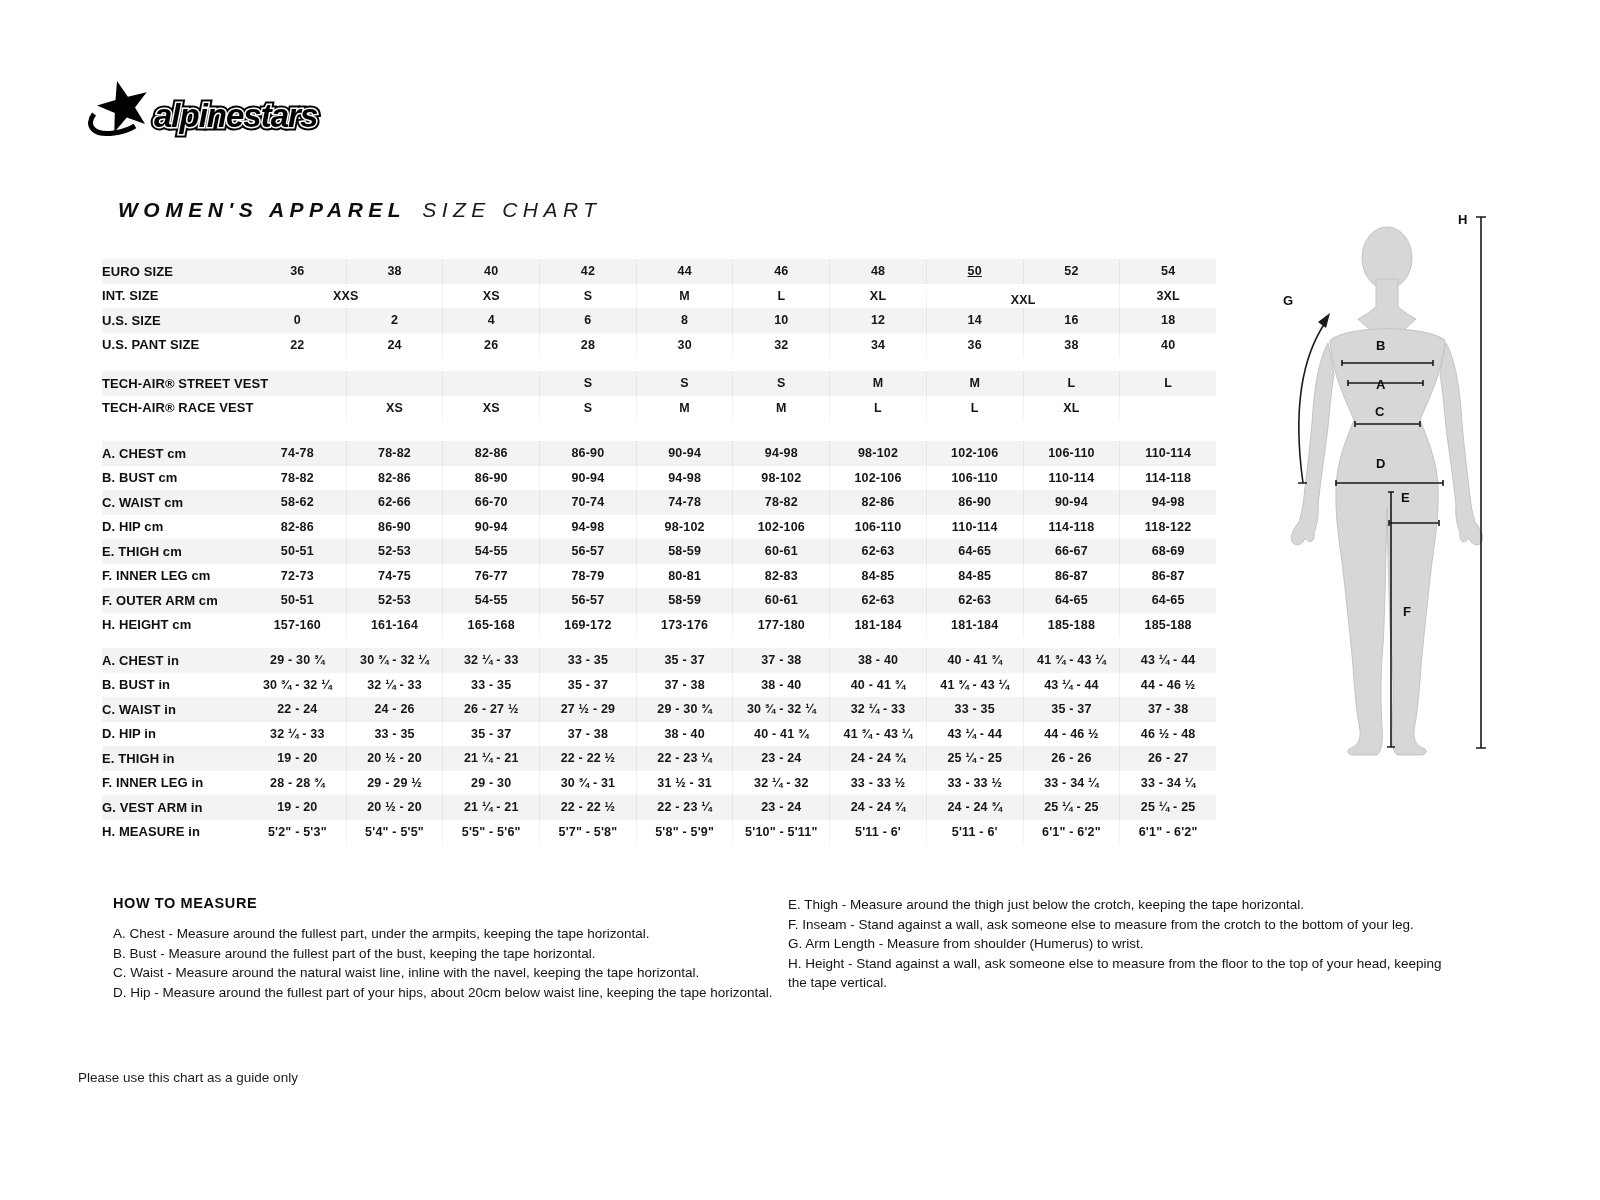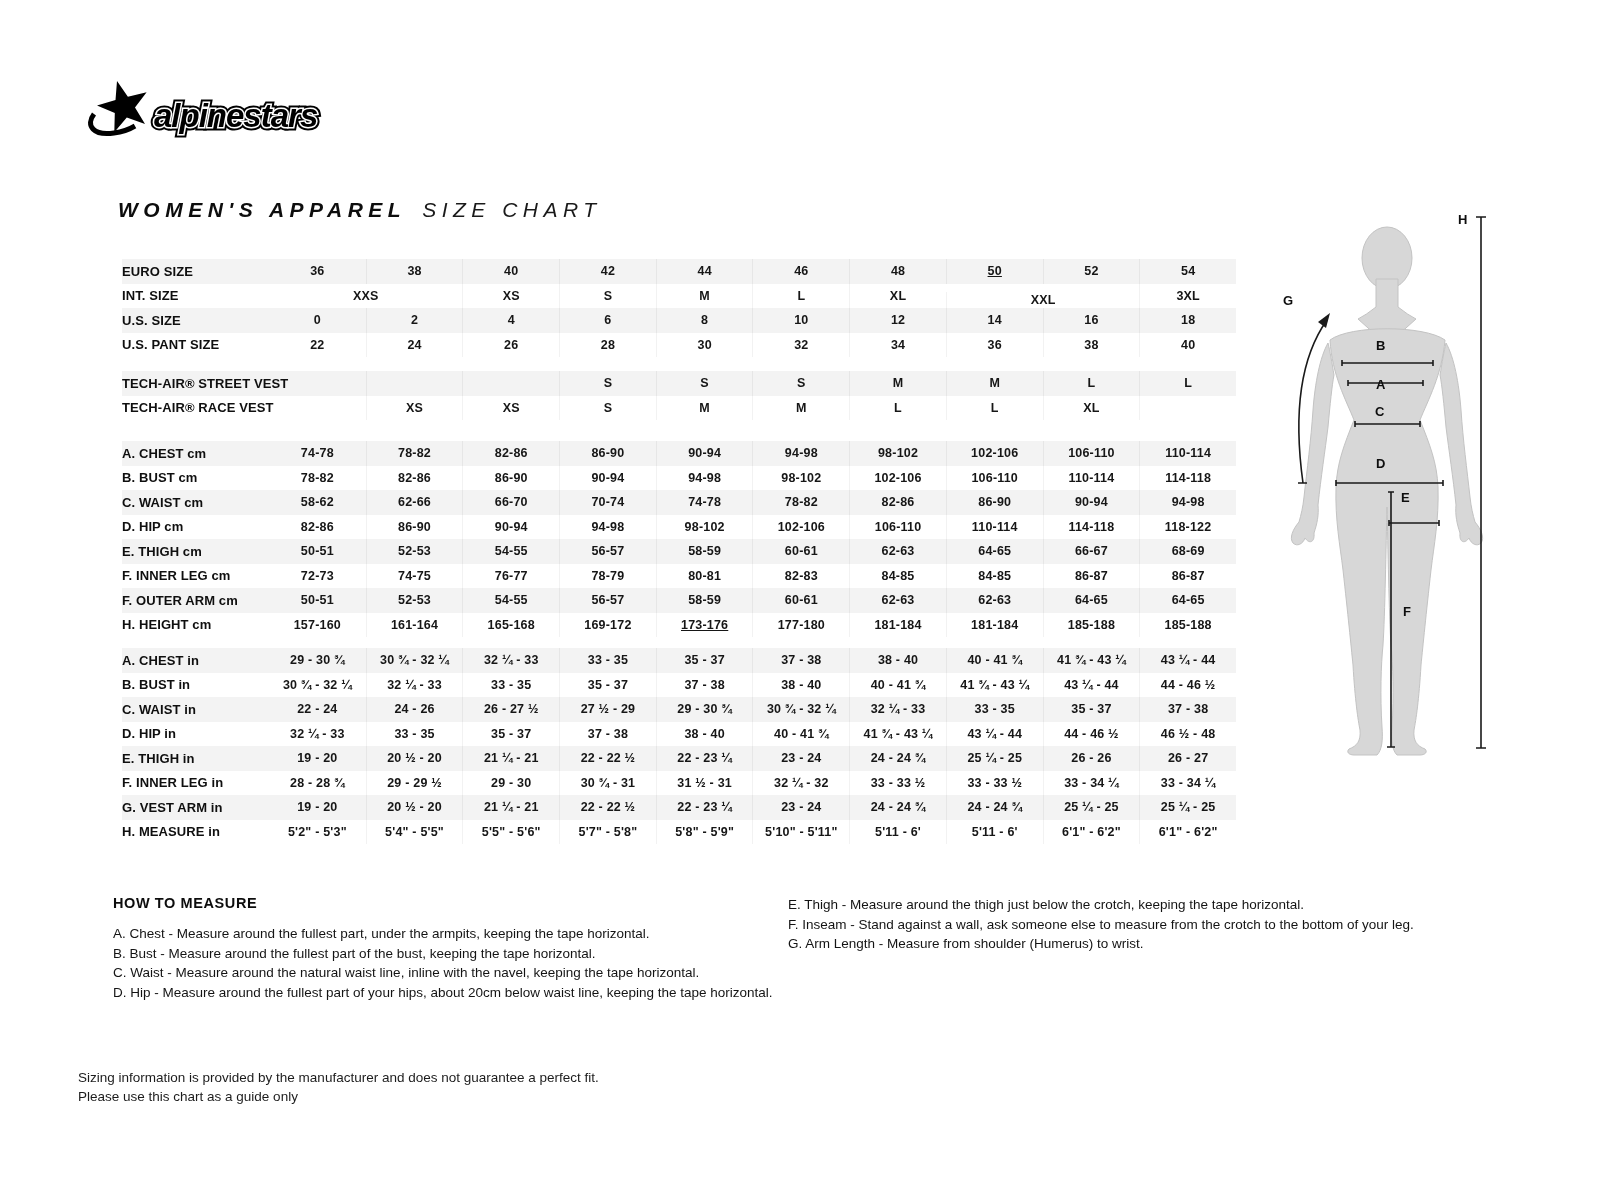--- a/index.html
+++ b/index.html
@@ -13,21 +13,21 @@
 
   
   .logo{left:84px;top:80px;width:270px;height:66px}
 
   
   .page-title{left:118px;top:198px;font-size:21px;font-style:italic;white-space:nowrap;color:#0d0d0d}
   .page-title .main{font-weight:800;letter-spacing:5.5px;margin-right:16px}
   .page-title .sub{font-weight:400;letter-spacing:5.5px;color:#1a1a1a}
 
   
-  #size-table{left:122px;top:259px;width:1114px}
+  #size-table{left:102px;top:259px;width:1114px}
   .t-row{display:grid;grid-template-columns:147px repeat(20,1fr);height:24.5px;align-items:stretch}
   .t-row.stripe{background:#f3f3f3}
   .t-label{
     grid-column:1;display:flex;align-items:center;
     font-weight:700;font-size:13px;letter-spacing:.1px;white-space:nowrap;
     position:relative;z-index:2;color:#0f0f0f;
   }
   .t-cell{
     display:flex;align-items:center;justify-content:center;
     font-weight:700;font-size:12.5px;letter-spacing:.2px;color:#161616;
@@ -250,21 +250,21 @@
         <div class="t-cell" style="grid-column: 16 / span 2;">62-63</div>
         <div class="t-cell" style="grid-column: 18 / span 2;">64-65</div>
         <div class="t-cell" style="grid-column: 20 / span 2;">64-65</div>
       </div>
       <div class="t-row">
         <div class="t-label" style="grid-column: 1;">H. HEIGHT cm</div>
         <div class="t-cell" style="grid-column: 2 / span 2;">157-160</div>
         <div class="t-cell" style="grid-column: 4 / span 2;">161-164</div>
         <div class="t-cell" style="grid-column: 6 / span 2;">165-168</div>
         <div class="t-cell" style="grid-column: 8 / span 2;">169-172</div>
-        <div class="t-cell" style="grid-column: 10 / span 2; text-decoration: underline;">173-176</div>
+        <div class="t-cell" style="grid-column: 10 / span 2;">173-176</div>
         <div class="t-cell" style="grid-column: 12 / span 2;">177-180</div>
         <div class="t-cell" style="grid-column: 14 / span 2;">181-184</div>
         <div class="t-cell" style="grid-column: 16 / span 2;">181-184</div>
         <div class="t-cell" style="grid-column: 18 / span 2;">185-188</div>
         <div class="t-cell" style="grid-column: 20 / span 2;">185-188</div>
       </div>
     </div>
     <div class="t-block gap11">
       <div class="t-row stripe">
         <div class="t-label" style="grid-column: 1;">A. CHEST in</div>
@@ -379,24 +379,24 @@
     <div class="howto-item">A. Chest - Measure around the fullest part, under the armpits, keeping the tape horizontal.</div>
     <div class="howto-item">B. Bust - Measure around the fullest part of the bust, keeping the tape horizontal.</div>
     <div class="howto-item">C. Waist - Measure around the natural waist line, inline with the navel, keeping the tape horizontal.</div>
     <div class="howto-item">D. Hip - Measure around the fullest part of your hips, about 20cm below waist line, keeping the tape horizontal.</div>
   </div>
 </div>
 <div class="abs howto-right">
   <div class="howto-item">E. Thigh - Measure around the thigh just below the crotch, keeping the tape horizontal.</div>
   <div class="howto-item">F. Inseam - Stand against a wall, ask someone else to measure from the crotch to the bottom of your leg.</div>
   <div class="howto-item">G. Arm Length - Measure from shoulder (Humerus) to wrist.</div>
+  <div class="howto-item">H. Height - Stand against a wall, ask someone else to measure from the floor to the top of your head, keeping the tape vertical.</div>
 </div>
 
 <div class="abs disclaimer">
-  <div>Sizing information is provided by the manufacturer and does not guarantee a perfect fit.</div>
   <div>Please use this chart as a guide only</div>
 </div>
 
 <div class="abs figure">
   <svg width="230" height="556" viewBox="0 0 230 556">
     <g fill="#d7d7d7" stroke="#c3c3c3" stroke-width="1">
 
       <ellipse cx="117" cy="43" rx="25" ry="31"></ellipse>
 
       <path d="M 106 64 L 106 92 Q 96 100 88 104 L 117 130 L 146 104 Q 138 100 128 92 L 128 64 Z"></path>

